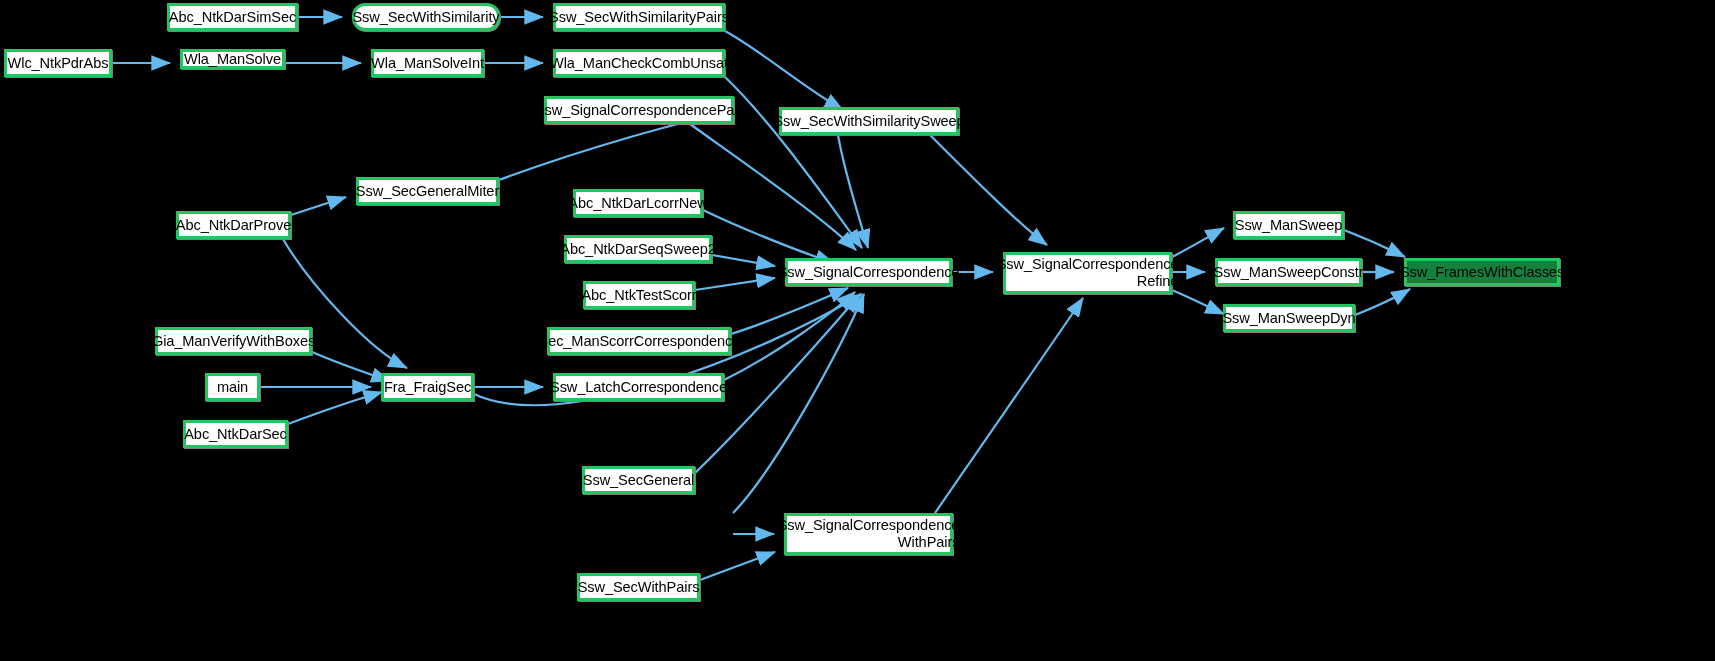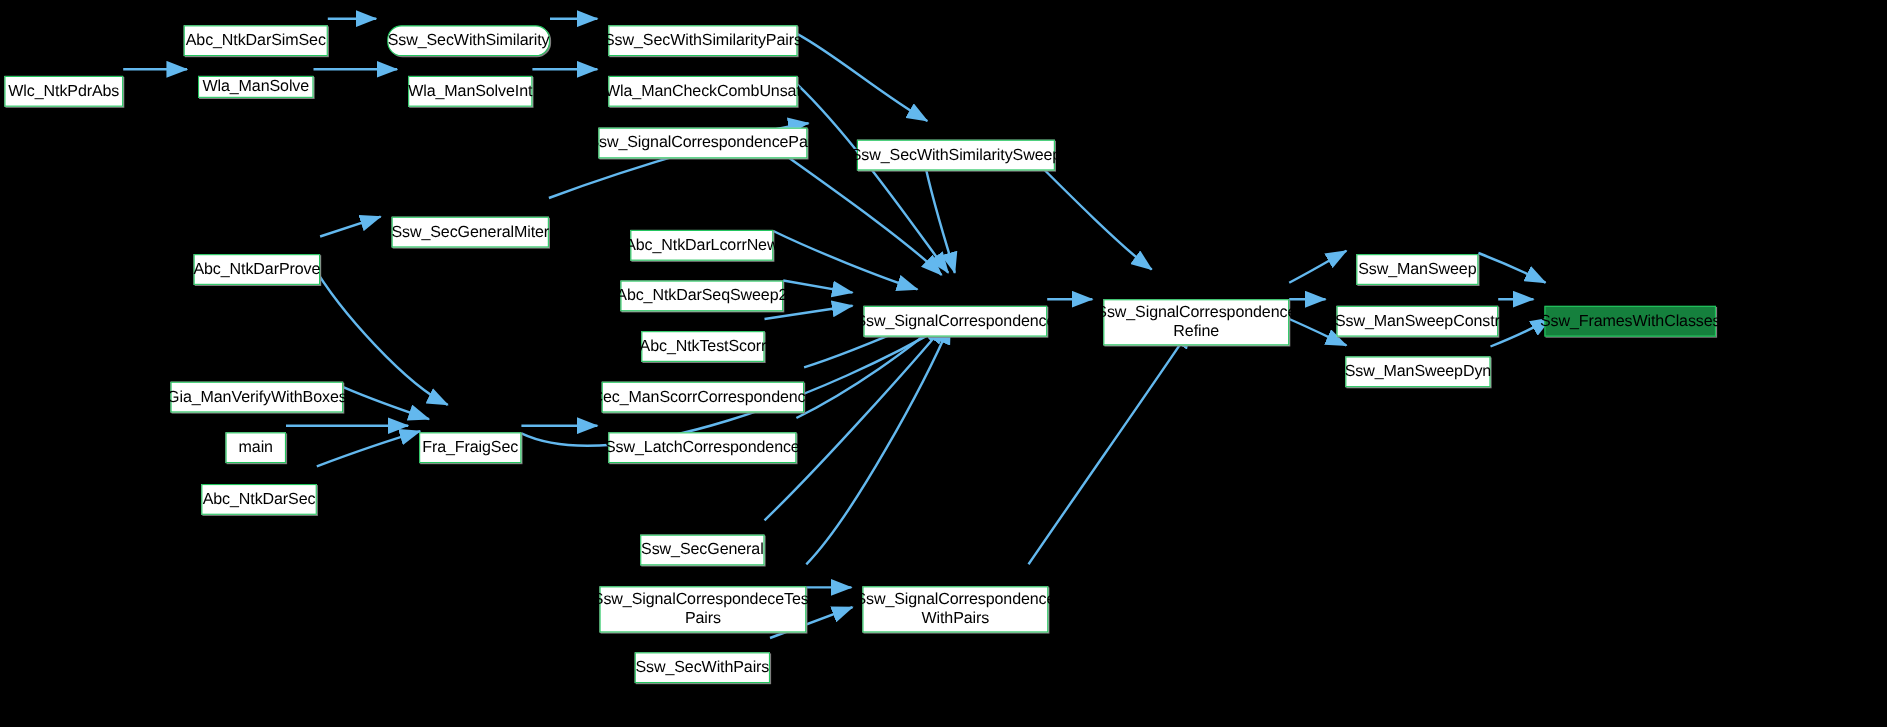--- a/index.html
+++ b/index.html
@@ -28,34 +28,33 @@
     position: absolute;
     left: 0;
     top: 0;
     width: 1715px;
     height: 661px;
   }
   .node {
     position: absolute;
     box-sizing: border-box;
     background: #ffffff;
-    border: 1px solid #22c55e;
+    border: 3px solid #22c55e;
     box-shadow: 1px 1px 0 0 #7f7f7f;
     display: flex;
     align-items: center;
     justify-content: center;
-    text-align: center;
+    text-align: right;
     color: #000000;
     font-size: 14.6px;
     line-height: 17px;
     letter-spacing: -0.1px;
     white-space: pre-line;
     cursor: pointer;
     user-select: none;
-    margin-top: 20px;
   }
   .node.highlight {
     background: #15803d;
   }
   .node-label {
     display: block;
     padding: 0 4px;
   }
 </style>
 </head>
@@ -130,20 +129,18 @@
       <div class="node highlight" style="left: 1404px; top: 258px; width: 156px; height: 28px;"><span class="node-label">Ssw_FramesWithClasses</span></div>
       <div class="node" style="left: 583px; top: 281px; width: 112px; height: 28px;"><span class="node-label">Abc_NtkTestScorr</span></div>
       <div class="node" style="left: 1223px; top: 304px; width: 132px; height: 28px;"><span class="node-label">Ssw_ManSweepDyn</span></div>
       <div class="node" style="left: 155px; top: 327px; width: 157px; height: 28px;"><span class="node-label">Gia_ManVerifyWithBoxes</span></div>
       <div class="node" style="left: 547px; top: 327px; width: 184px; height: 28px;"><span class="node-label">Cec_ManScorrCorrespondence</span></div>
       <div class="node" style="left: 205px; top: 373px; width: 55px; height: 28px;"><span class="node-label">main</span></div>
       <div class="node" style="left: 381px; top: 373px; width: 93px; height: 28px;"><span class="node-label">Fra_FraigSec</span></div>
       <div class="node" style="left: 553px; top: 373px; width: 171px; height: 28px;"><span class="node-label">Ssw_LatchCorrespondence</span></div>
       <div class="node" style="left: 183px; top: 420px; width: 105px; height: 28px;"><span class="node-label">Abc_NtkDarSec</span></div>
       <div class="node" style="left: 582px; top: 466px; width: 113px; height: 28px;"><span class="node-label">Ssw_SecGeneral</span></div>
-      <div class="node" style="left: 545px; top: 513px; width: 188px; height: 42px;"><span class="node-label">Ssw_SignalCorrespondeceTest
-Pairs</span></div>
       <div class="node" style="left: 784px; top: 513px; width: 169px; height: 42px;"><span class="node-label">Ssw_SignalCorrespondence
 WithPairs</span></div>
       <div class="node" style="left: 577px; top: 573px; width: 123px; height: 28px;"><span class="node-label">Ssw_SecWithPairs</span></div>
     </div>
 
 </div>
 
 </body></html>

